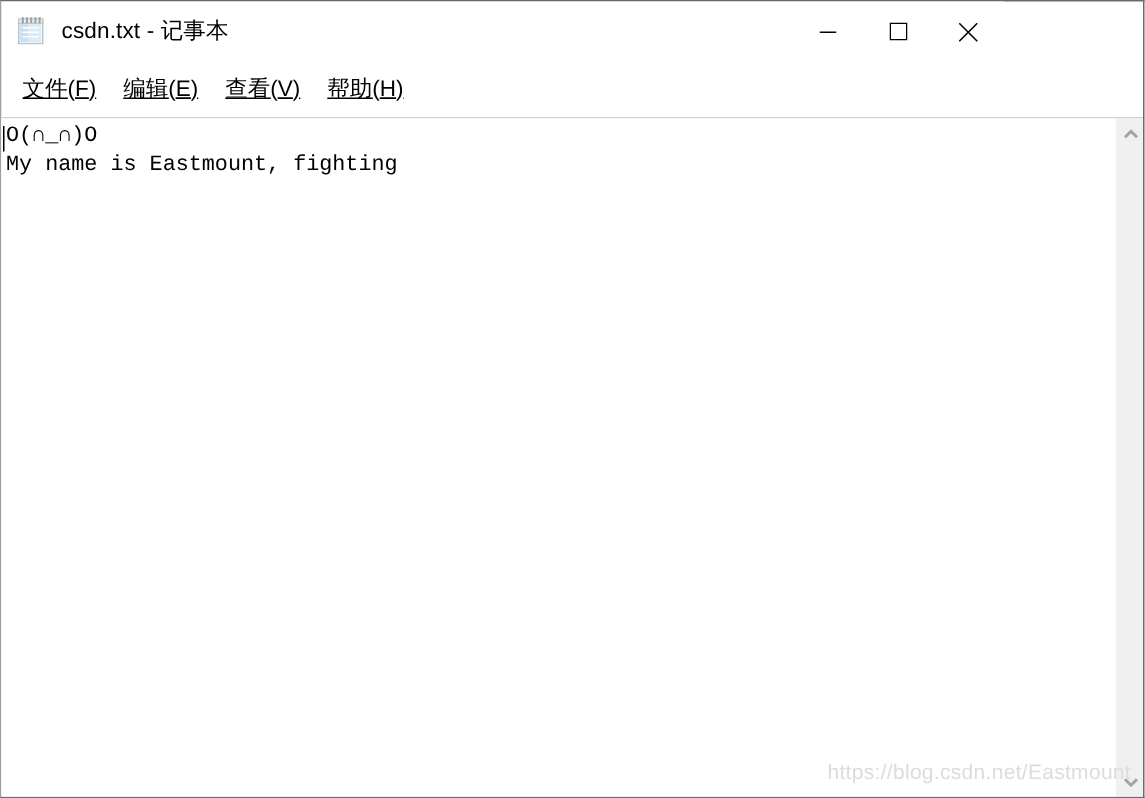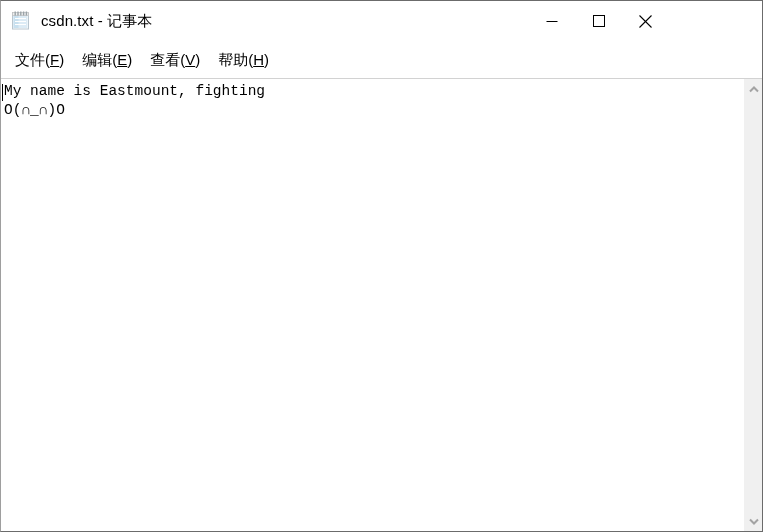--- a/index.html
+++ b/index.html
@@ -90,20 +90,21 @@
     padding-left: 6px;
     box-sizing: border-box;
   }
   .menu-item {
     font-size: 15px;
     color: #000000;
     padding: 2px 8px 2px 8px;
     margin-right: 2px;
     white-space: nowrap;
     line-height: 20px;
+    text-decoration: underline;
   }
   .menu-item .acc {
     text-decoration: underline;
   }
 
   
   .editor-frame {
     position: absolute;
     left: 0;
     top: 77px;
@@ -230,32 +231,33 @@
     <div class="menu-item"><span>文件</span>(<span class="acc">F</span>)</div>
     <div class="menu-item"><span>编辑</span>(<span class="acc">E</span>)</div>
     <div class="menu-item"><span>查看</span>(<span class="acc">V</span>)</div>
     <div class="menu-item"><span>帮助</span>(<span class="acc">H</span>)</div>
   </div>
 
   <div class="editor-frame">
 
     <div class="text-area">
       <span class="caret"></span>
+      <div class="text-line">O(∩_∩)O</div>
       <div class="text-line">My name is Eastmount, fighting</div>
-      <div class="text-line">O(∩_∩)O</div>
     </div>
 
     <div class="scrollbar">
       <div class="sb-arrow up">
         <svg width="10" height="7" viewBox="0 0 10 7">
           <polyline points="1,5.5 5,1.5 9,5.5" fill="none" stroke="#a3a3a3" stroke-width="2"></polyline>
         </svg>
       </div>
       <div class="sb-arrow down">
         <svg width="10" height="7" viewBox="0 0 10 7">
           <polyline points="1,1.5 5,5.5 9,1.5" fill="none" stroke="#a3a3a3" stroke-width="2"></polyline>
         </svg>
       </div>
     </div>
 
+    <div class="watermark">https://blog.csdn.net/Eastmount</div>
   </div>
 
 </div>
 
 </body></html>

